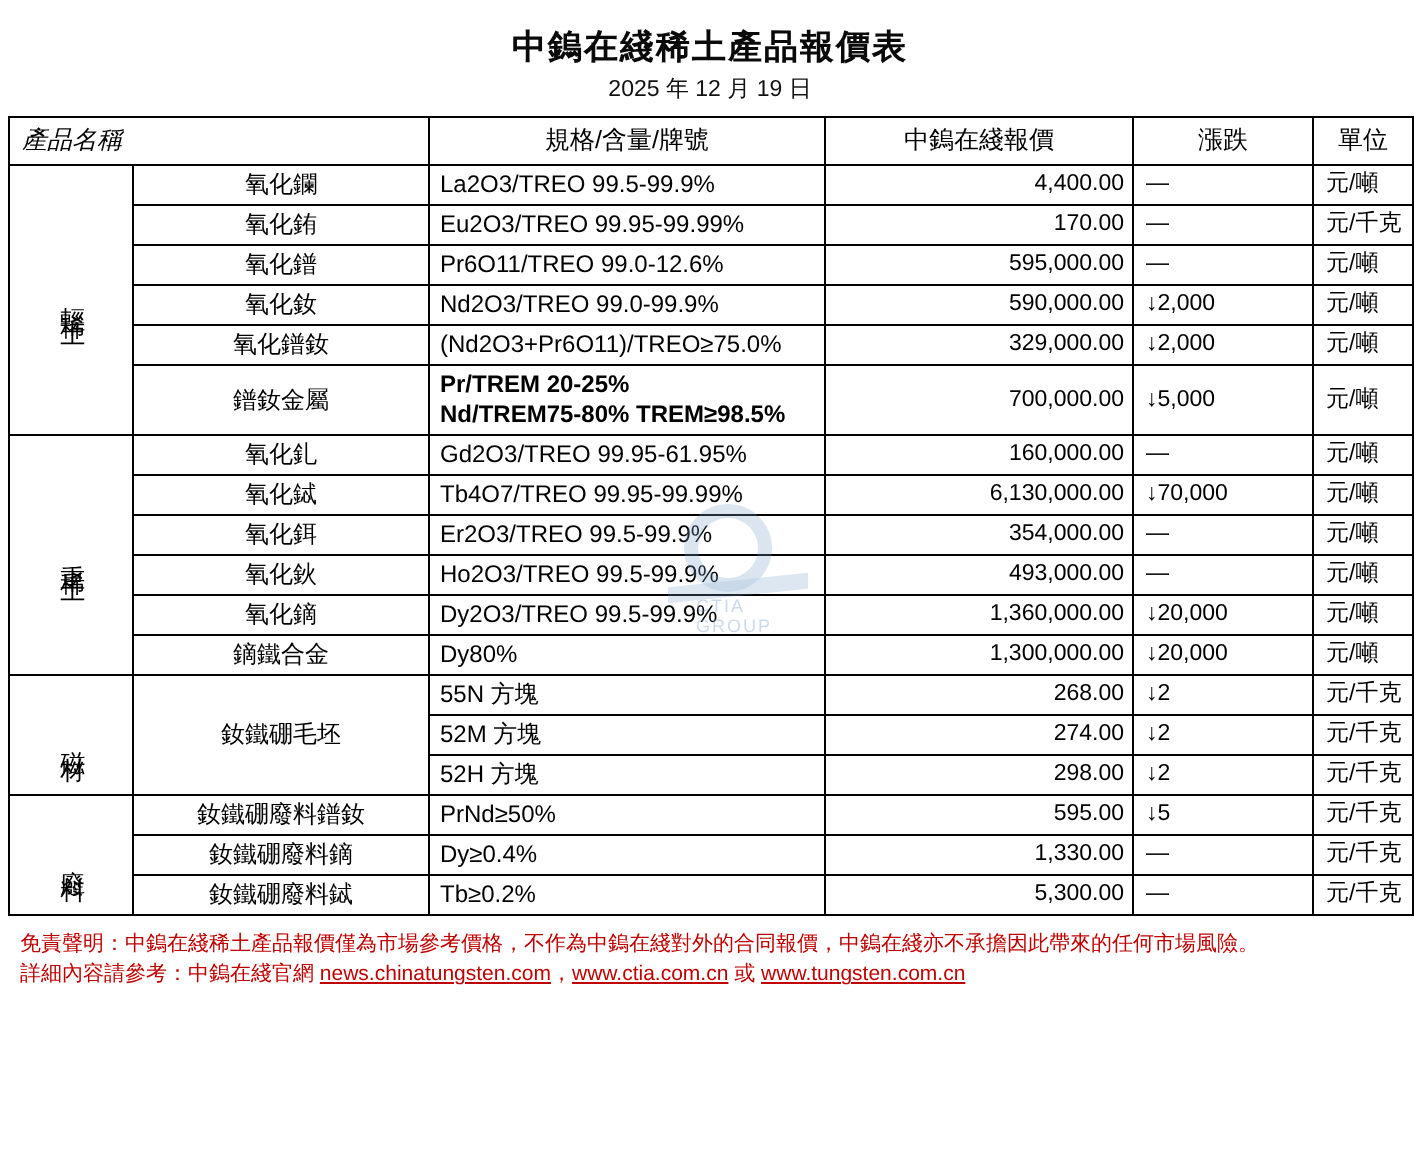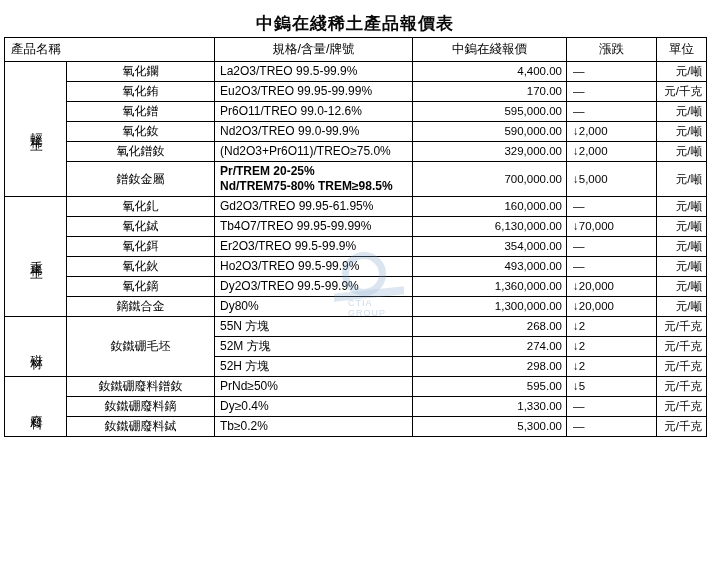--- a/index.html
+++ b/index.html
@@ -50,39 +50,39 @@
     vertical-align: middle;
     line-height: 1.25;
     background: transparent;
   }
   thead th {
     text-align: center;
     font-weight: normal;
     font-size: 12.5px;
     height: 24px;
   }
-  thead th.left { text-align: left; padding-left: 6px; }
+  thead th.left { text-align: left; padding-left: 6px; font-style: italic; }
   .grp {
     text-align: center;
     font-size: 12.5px;
     letter-spacing: 2px;
     width: 62px;
   }
   .grp span { display: inline-block; }
   .grp.vert span {
     writing-mode: vertical-rl;
     text-orientation: upright;
     letter-spacing: 3px;
     line-height: 1.1;
   }
   .name { text-align: center; font-size: 12px; }
   .spec { text-align: left; font-size: 12px; padding-left: 5px; }
   .price { text-align: right; font-size: 11.5px; padding-left: 6px; }
   .chg { text-align: left; font-size: 11.5px; padding-left: 6px; }
-  .unit { text-align: right; font-size: 11.5px; padding-left: 6px; }
+  .unit { text-align: left; font-size: 11.5px; padding-left: 6px; }
   .spec .two { display:block;font-weight:bold; }
   .footer {
     margin: 7px 4px 0 6px;
     font-size: 10.5px;
     color: #c00000;
     line-height: 1.45;
   }
   .footer a {
     color: #c00000;
     text-decoration: underline;
@@ -126,20 +126,21 @@
     font-size:9px; color: rgba(120,160,200,0.75);
     letter-spacing:1px;
   }
 </style>
 </head>
 <body>
 
 <div class="page">
 
   <div class="title">中鎢在綫稀土產品報價表</div>
+  <div class="subtitle">2025 年 12 月 19 日</div>
 
   <table>
     <colgroup>
       <col class="c0">
         <col class="c1">
         <col class="c2">
         <col class="c3">
         <col class="c4">
         <col class="c5">
     </colgroup>
@@ -284,20 +285,24 @@
       <tr>
         <td class="name">釹鐵硼廢料鋱</td>
         <td class="spec">Tb≥0.2%</td>
         <td class="price">5,300.00</td>
         <td class="chg">—</td>
         <td class="unit">元/千克</td>
       </tr>
     </tbody>
   </table>
 
+  <div class="footer">
+    <div>免責聲明：中鎢在綫稀土產品報價僅為市場參考價格，不作為中鎢在綫對外的合同報價，中鎢在綫亦不承擔因此帶來的任何市場風險。</div>
+    <div class="l2"><span>詳細內容請參考：中鎢在綫官網 </span><a href="#">news.chinatungsten.com</a><span>，</span><a href="#">www.ctia.com.cn</a><span> 或 </span><a href="#">www.tungsten.com.cn</a></div>
+  </div>
 
   <div class="watermark">
     <div class="wm-logo">
       <div class="ball"></div>
       <div class="bar"></div>
       <div class="sub">CTIA GROUP</div>
     </div>
   </div>
 
 </div>

